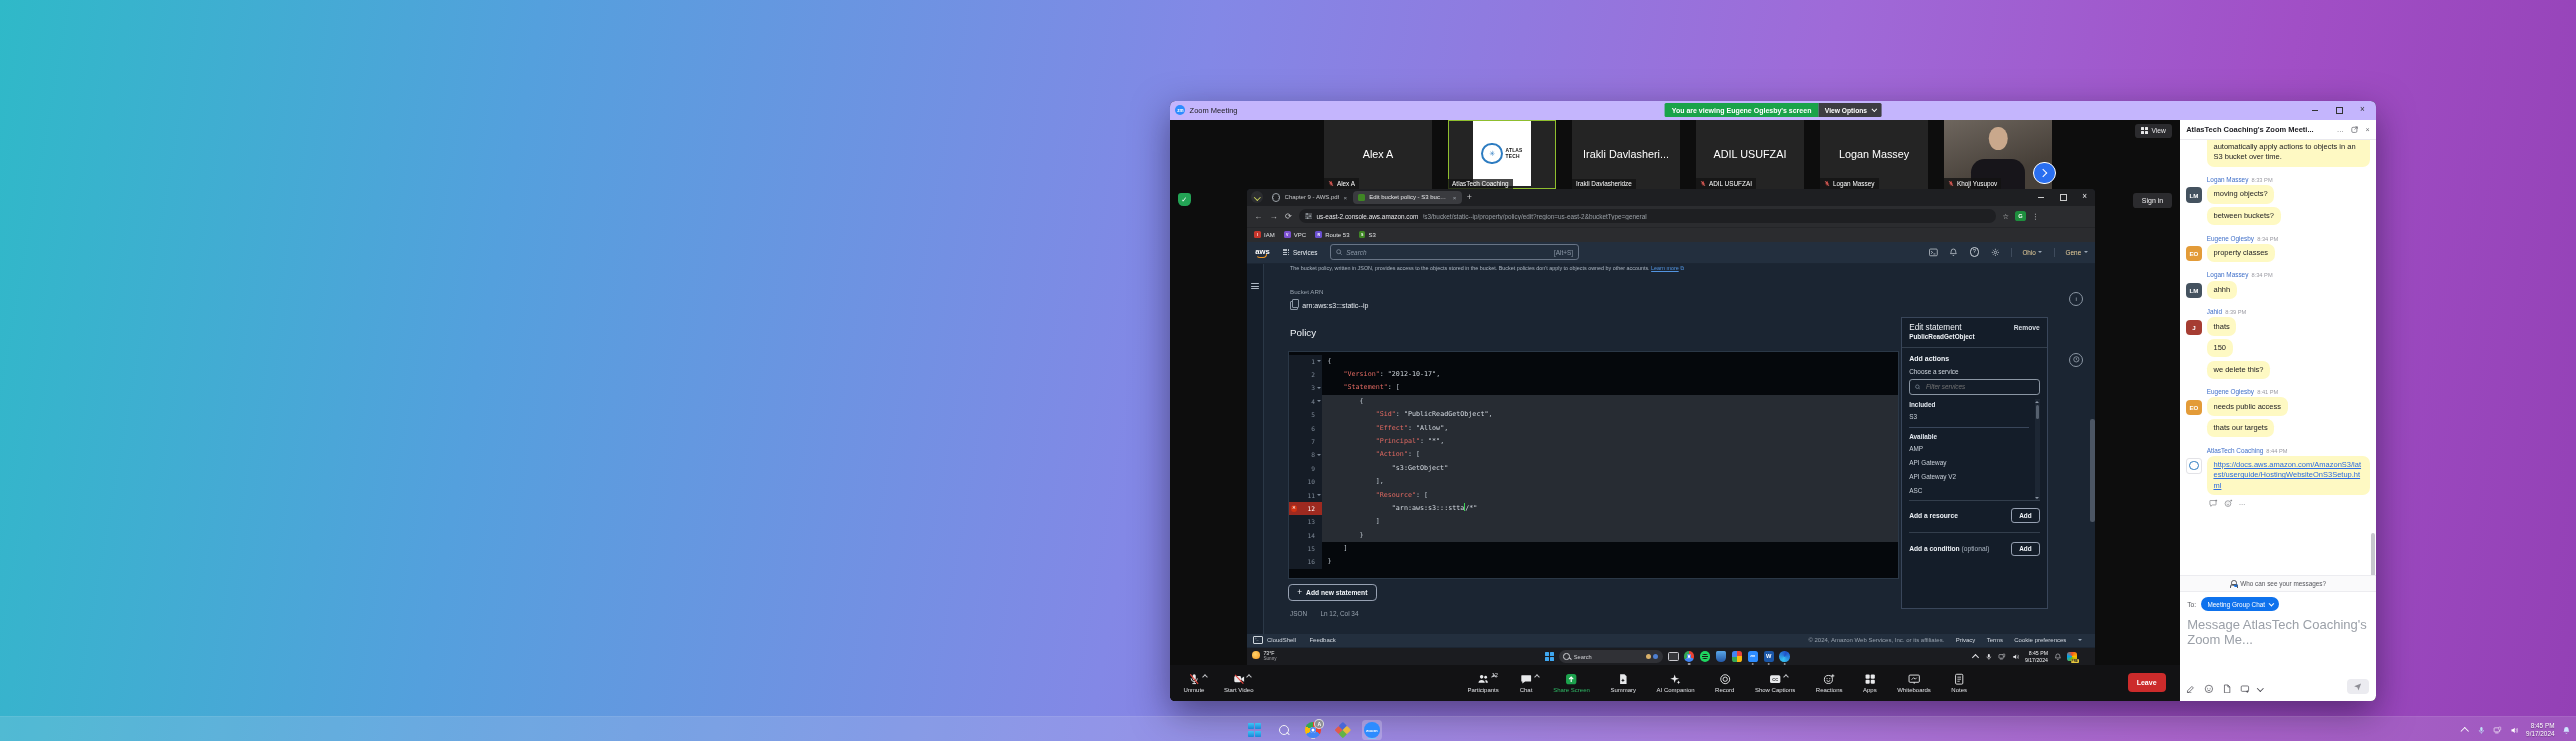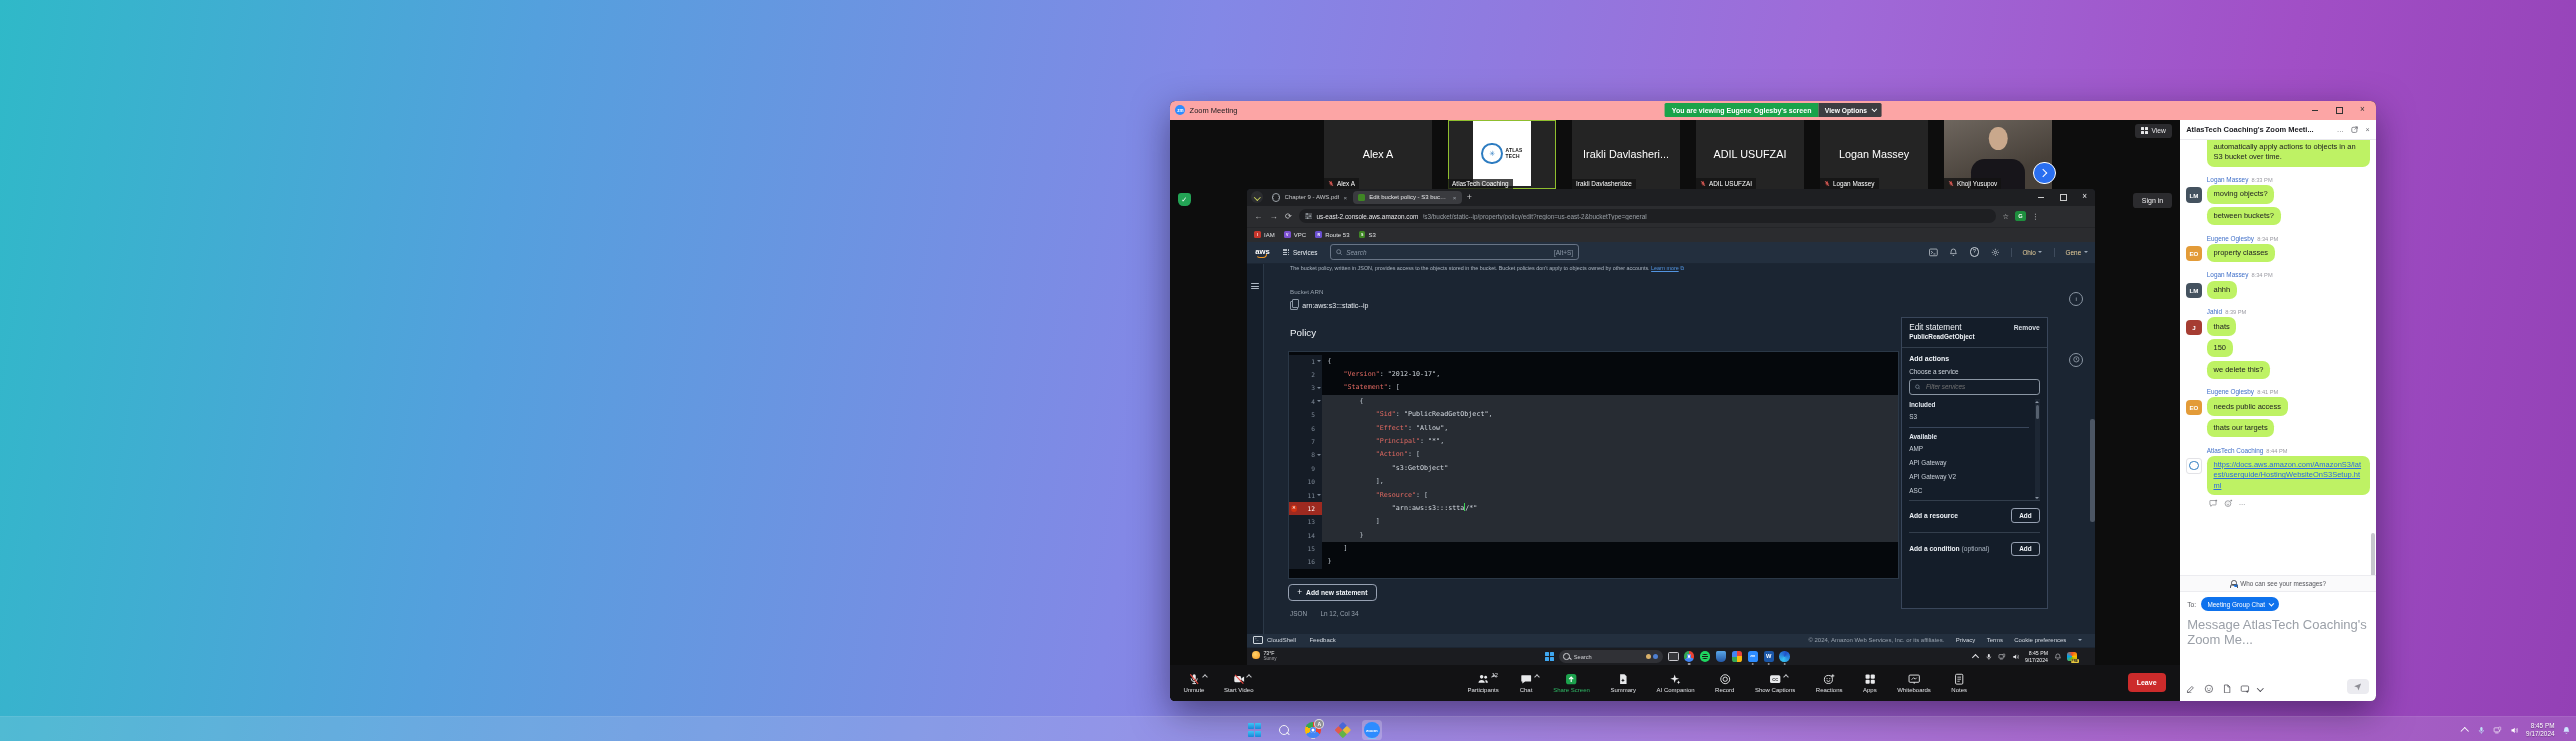--- a/index.html
+++ b/index.html
@@ -5,21 +5,21 @@
   html,body{margin:0;padding:0;}
   body{width:2638px;height:742px;overflow:hidden;font-family:"Liberation Sans",sans-serif;
     background:linear-gradient(100deg,#2fb9c8 0%,#54a0dd 20%,#8388e6 45%,#9f6ad8 68%,#a14fc6 85%,#9340b5 100%);}
   .abs{position:absolute;}
   .flex{display:flex;align-items:center;}
   svg{display:block;}
 
   
   #zoomwin{left:1170px;top:101px;width:1206px;height:600px;border-radius:5.2px;overflow:hidden;
     box-shadow:0 12.4px 36px rgba(20,10,40,.5);background:#0d0d0d;}
-  #titlebar{left:0;top:0;width:100%;height:18.5px;background:#fca5a5;display:flex;align-items:center;}
+  #titlebar{left:0;top:0;width:100%;height:18.5px;background:#c4b5fd;display:flex;align-items:center;}
   #zm-logo{width:10.3px;height:10.3px;border-radius:50%;background:#2d8cff;color:#fff;font-size:4.6px;font-weight:bold;
     display:flex;align-items:center;justify-content:center;margin:0 4.1px 0 5.2px;}
   #win-title{font-size:7.5px;color:#1c1c1f;}
   #banner-wrap{position:absolute;left:50%;transform:translateX(-50%);top:2.1px;display:flex;height:14px;}
   #banner{background:#1aa34a;color:#fff;font-size:7px;font-weight:bold;padding:0 7.2px;display:flex;align-items:center;border-radius:1.5px 0 0 1.5px;}
   #view-options{background:#3d3d41;color:#fff;font-size:6.7px;font-weight:bold;padding:0 6.2px;display:flex;align-items:center;gap:4.1px;border-radius:0 1.5px 1.5px 0;cursor:pointer;}
   #win-ctrls{position:absolute;right:5.2px;top:0;height:18.5px;display:flex;align-items:center;gap:17.5px;padding-right:4.1px;}
   .wc{width:6.7px;height:6.7px;position:relative;cursor:pointer;}
   .wc.min::after{content:"";position:absolute;left:0;top:3.1px;width:6.2px;height:0.8px;background:#333;}
   .wc.max::after{content:"";position:absolute;left:0.5px;top:0.5px;width:4.6px;height:4.6px;border:0.7px solid #333;}
@@ -216,21 +216,21 @@
   #chatpanel{left:1010px;top:18.5px;width:196px;height:581px;background:#fff;display:flex;flex-direction:column;}
   #chathead{height:19.6px;border-bottom:0.5px solid #e9e9ee;display:flex;align-items:center;padding:0 6.2px;flex:none;}
   #chattitle{font-size:7.5px;font-weight:bold;color:#1c1c21;white-space:nowrap;overflow:hidden;text-overflow:ellipsis;flex:1;}
   .ch-ico{color:#6f7076;margin-left:7.2px;cursor:pointer;font-size:7.2px;flex:none;}
   #msgs{flex:1;overflow:hidden;padding:0 6.2px;position:relative;}
   .grp{margin-top:6.2px;position:relative;padding-left:20.6px;}
   .grp .avatar{position:absolute;left:0;top:11.3px;width:15.5px;height:15.5px;border-radius:4.1px;color:#fff;font-size:6.2px;font-weight:bold;
     display:flex;align-items:center;justify-content:center;}
   .sender{font-size:6.4px;color:#3f6fc9;margin-bottom:2.1px;}
   .sender .tm{color:#9a9aa2;font-size:5.7px;margin-left:3.1px;}
-  .bbl{background:#bef264;border-radius:7.2px;padding:4.1px 6.7px;font-size:7.5px;color:#1c1c21;display:inline-block;
+  .bbl{background:#fef9c3;border-radius:7.2px;padding:4.1px 6.7px;font-size:7.5px;color:#1c1c21;display:inline-block;
     max-width:155px;margin-bottom:3.1px;line-height:10.3px;word-break:break-word;}
   .bbl a{color:#2d6ce0;text-decoration:underline;word-break:break-all;cursor:pointer;}
   .bblrow{display:block;}
   .msg-actions{display:flex;gap:6.2px;padding:1px 0 0 23px;color:#6f7076;}
   .msg-actions .mi{width:8.8px;height:8.8px;cursor:pointer;}
   #chatscroll{position:absolute;right:1px;top:393px;width:3.6px;height:70px;background:#c7c7cd;border-radius:2.1px;}
   #whocansee{flex:none;height:15.5px;background:#fafafb;border-top:0.5px solid #ececf0;border-bottom:0.5px solid #ececf0;
     display:flex;align-items:center;justify-content:center;gap:3.6px;font-size:6.4px;color:#55565c;}
   .personico{width:6.7px;height:6.7px;position:relative;}
   .personico::before{content:"";position:absolute;left:1.5px;top:0;width:3.6px;height:3.6px;border:0.8px solid #55565c;border-radius:50%;}

